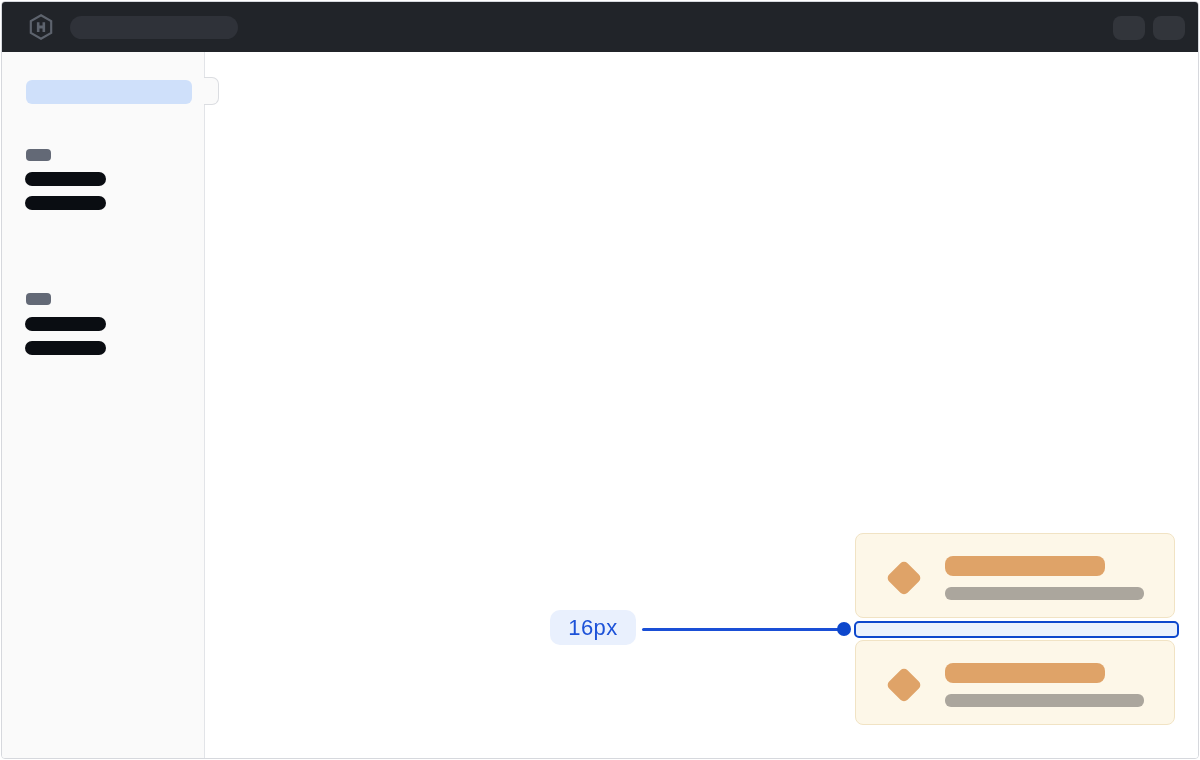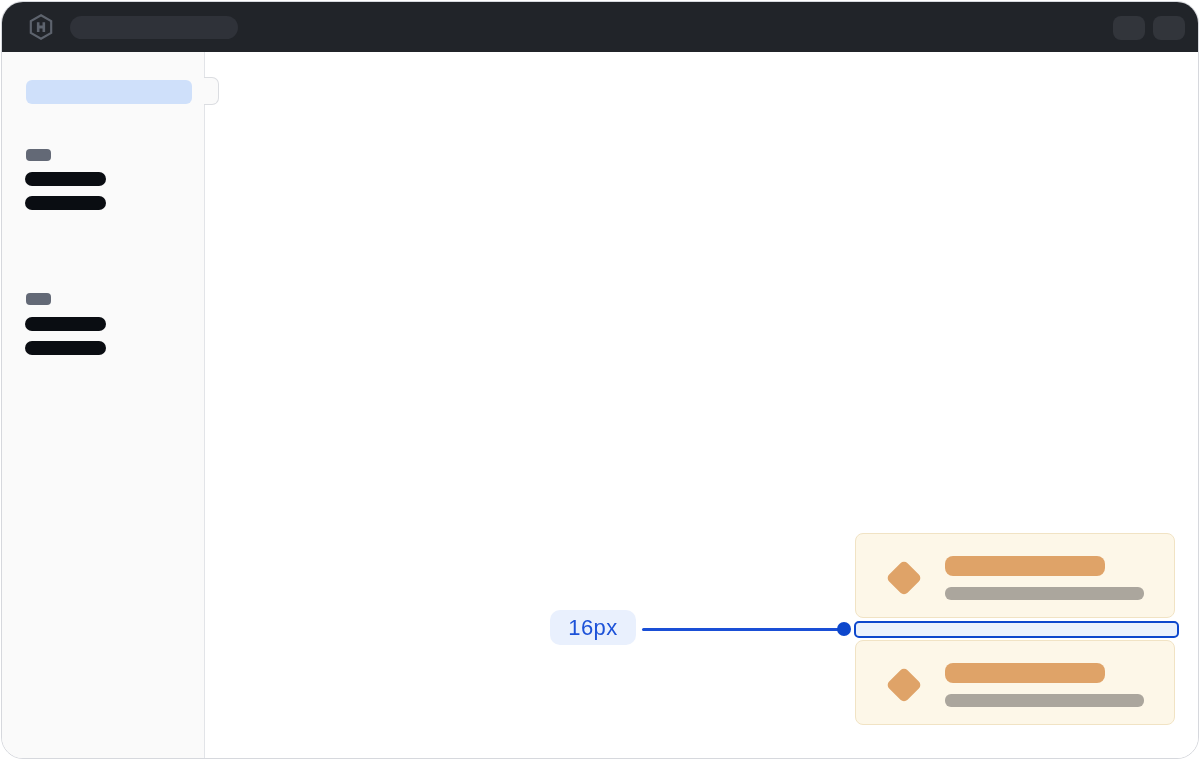--- a/index.html
+++ b/index.html
@@ -1,21 +1,21 @@
 <!DOCTYPE html>
 <html><head>
 <meta charset="utf-8">
 <style>
   * { margin: 0; padding: 0; box-sizing: border-box; }
   html, body { width: 1200px; height: 760px; background: #ffffff; font-family: "Liberation Sans", sans-serif; }
 
   .window {
     position: absolute; left: 1px; top: 1px; right: 1px; bottom: 1px;
     border: 1.5px solid #d6d8dd;
-    border-radius: 22px;
+    border-radius: 4px;
     overflow: hidden;
     background: #ffffff;
   }
 
   
   .topbar {
     position: relative;
     height: 50px;
     background: #212429;
   }

